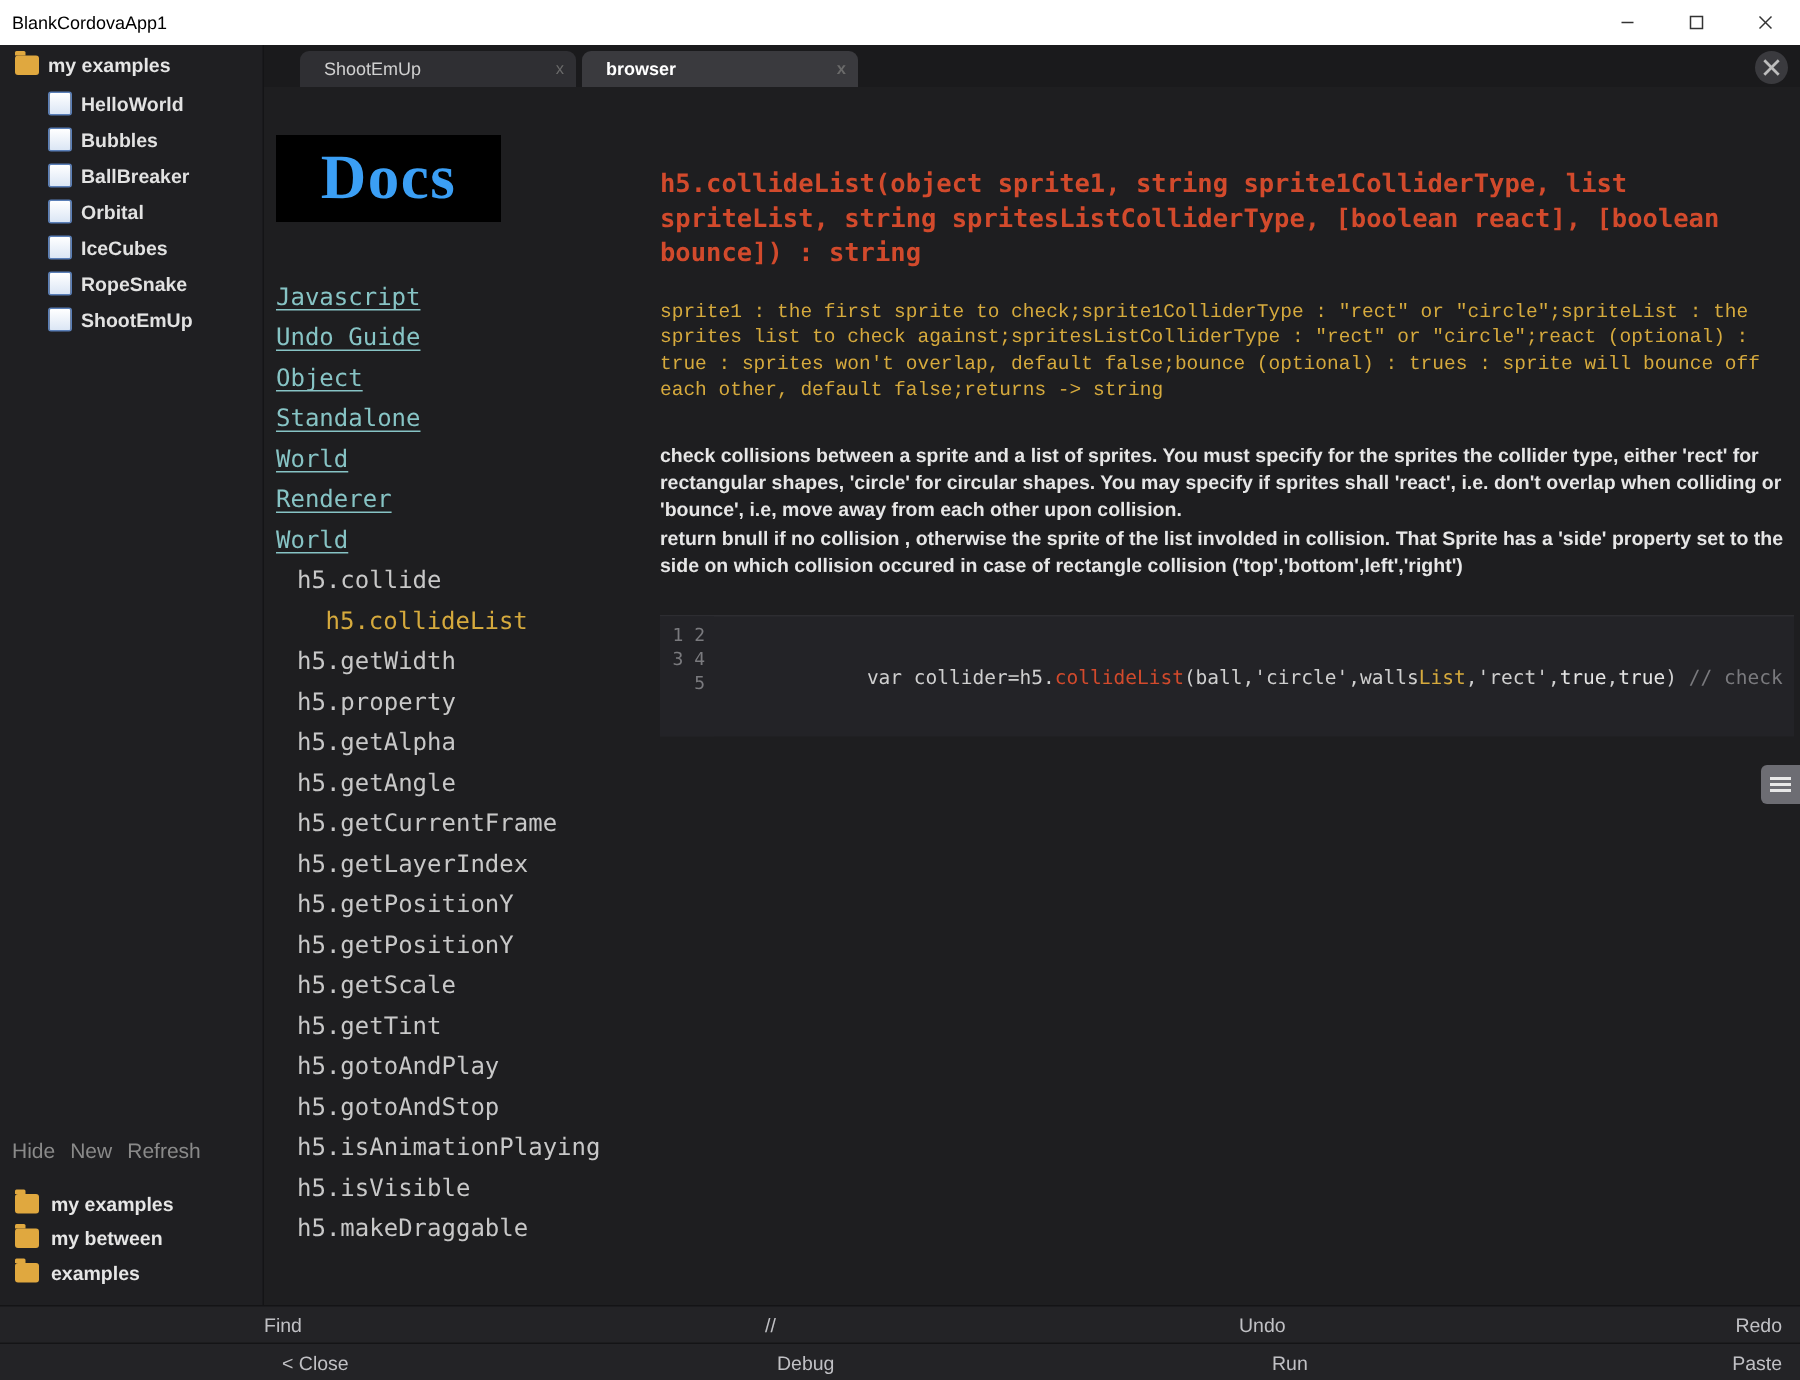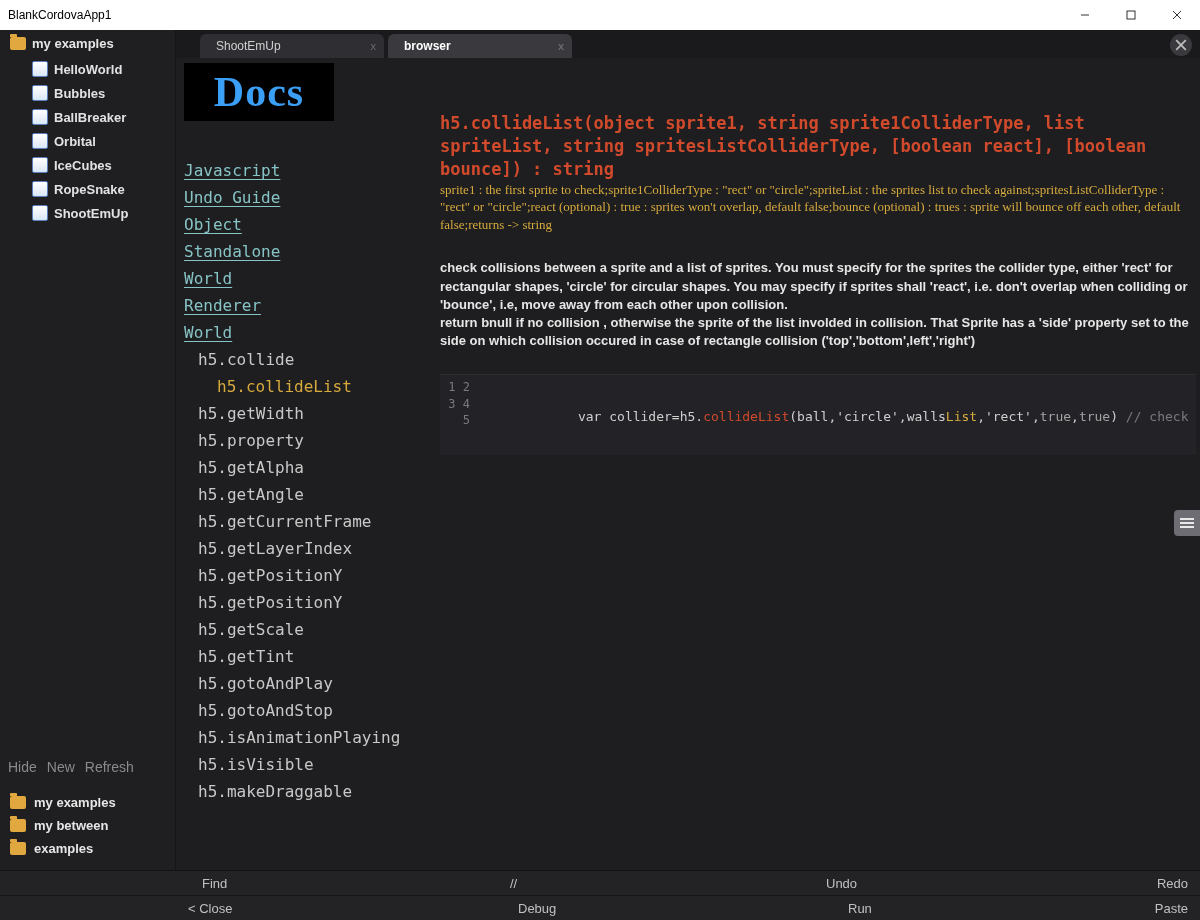--- a/index.html
+++ b/index.html
@@ -108,21 +108,21 @@
     position:absolute;right:8px;top:6px;color:#6a6a6a;font-size:11px;
   }
   .tabbar .pane-close{
     position:absolute;right:8px;top:4px;width:22px;height:22px;border-radius:50%;
     background:#3a3a3e;display:flex;align-items:center;justify-content:center;color:#bdbdbd;
   }
   
   .docsurface{flex:1;display:flex;min-height:0;overflow:hidden;background:#1e1e20;position:relative;}
   
   .docnav{
-    width:232px;padding:1px 12px 12px 8px;overflow:hidden;
+    width:232px;padding:28px 12px 12px 8px;overflow:hidden;
     font-family:var(--mono);
   }
   .docs-logo{
     margin:4px 0 36px 0;width:150px;height:58px;
     background:#000;display:flex;align-items:center;justify-content:center;
     color:var(--docs-blue);font-family:Georgia,"Times New Roman",serif;
     font-size:42px;font-weight:bold;letter-spacing:1px;
   }
   .navlink{
     color:var(--accent-link);text-decoration:underline;text-underline-offset:3px;
@@ -134,43 +134,43 @@
     padding:4px 0;display:block;white-space:nowrap;
   }
   .navsub .m.sel{color:var(--accent-yellow);margin-left:19px;}
   
   .doccontent{flex:1;min-width:0;padding:54px 4px 10px 12px;position:relative;overflow:hidden;}
   .sig{
     font-family:var(--mono);font-size:17px;font-weight:bold;
     color:var(--accent-red);line-height:1.35;max-width:760px;
   }
   .params{
-    color:var(--accent-yellow);font-size:13px;
-    font-family:Liberation Serif, serif;line-height:1.35;max-width:770px;
+    margin-top:18px;color:var(--accent-yellow);font-size:13px;
+    font-family:Liberation Mono, monospace;line-height:1.35;max-width:770px;
   }
   .desc{
     margin-top:26px;color:#e6e6e6;font-size:13px;line-height:1.4;
     font-weight:600;max-width:770px;
   }
   .codeblock{
     margin-top:24px;background:var(--code-bg);
     display:flex;height:80px;font-family:var(--mono);font-size:13px;
     border-top:1px solid #2d2d31;
   }
   .gutter{
     width:30px;background:var(--code-bg);color:#7a7a7e;
     text-align:right;padding:4px 6px 0 0;line-height:1.35;font-size:12px;
   }
   .codelines{flex:1;padding:4px 0 0 8px;white-space:pre;overflow:hidden;color:#cfcfcf;}
   .tok-kw{color:#cfcfcf;}
   .tok-id{color:#cfcfcf;}
   .tok-fn{color:var(--accent-red);}
   .tok-str{color:#cfcfcf;}
   .tok-prop{color:var(--accent-yellow);}
-  .tok-bool{color:#a3a3a3;}
+  .tok-bool{color:#e5e5e5;}
   .tok-cmt{color:#7a7a7e;}
   
   .burger{
     position:absolute;right:0;top:480px;width:26px;height:26px;
     background:#6d6d73;border-radius:4px 0 0 4px;
     display:flex;align-items:center;justify-content:center;
   }
   .burger div{width:14px;height:2px;background:#e8e8e8;box-shadow:0 -4px 0 #e8e8e8,0 4px 0 #e8e8e8;}
   
   .statusbar,.statusbar2{
@@ -342,21 +342,21 @@
         </div>
       </div>
     </div>
   </div>
 
   <div class="burger">
       <div></div>
     </div>
 
   <div class="statusbar">
-    <span class="cell" style="left:202px;">Find</span>
+    <span class="cell" style="left:176px;">Find</span>
     <span class="cell" style="left:510px;">//</span>
     <span class="cell" style="left:826px;">Undo</span>
     <span class="cell" style="right:12px;">Redo</span>
   </div>
   <div class="statusbar2">
     <span class="cell" style="left:188px;">&lt; Close</span>
     <span class="cell" style="left:518px;">Debug</span>
     <span class="cell" style="left:848px;">Run</span>
     <span class="cell" style="right:12px;">Paste</span>
   </div>

